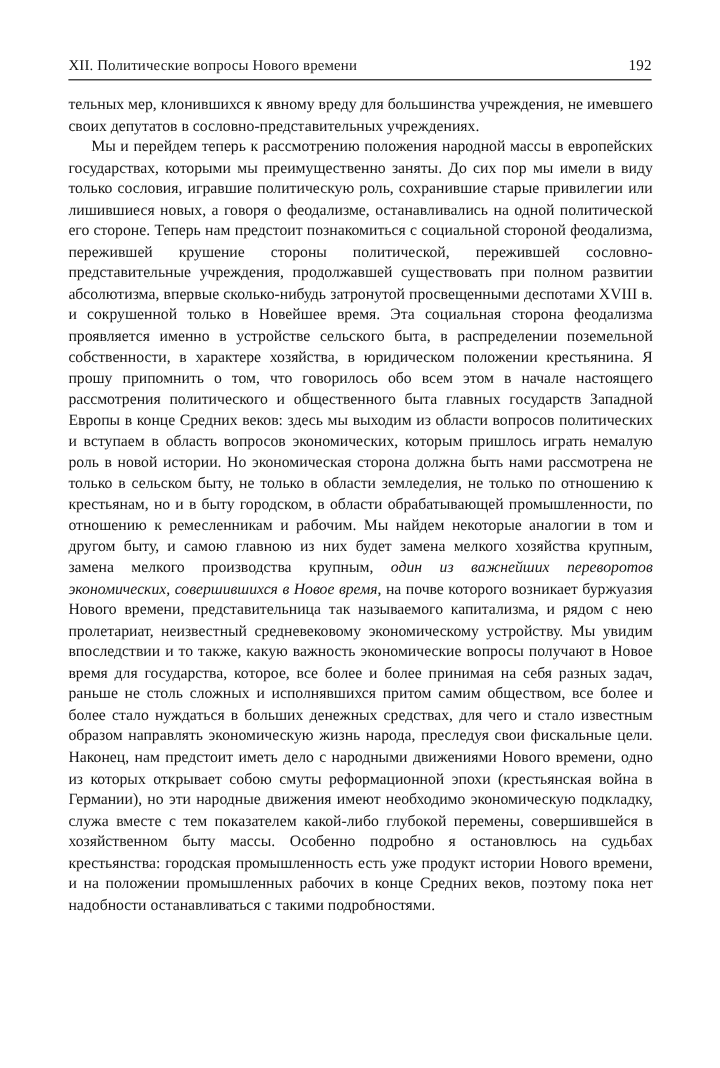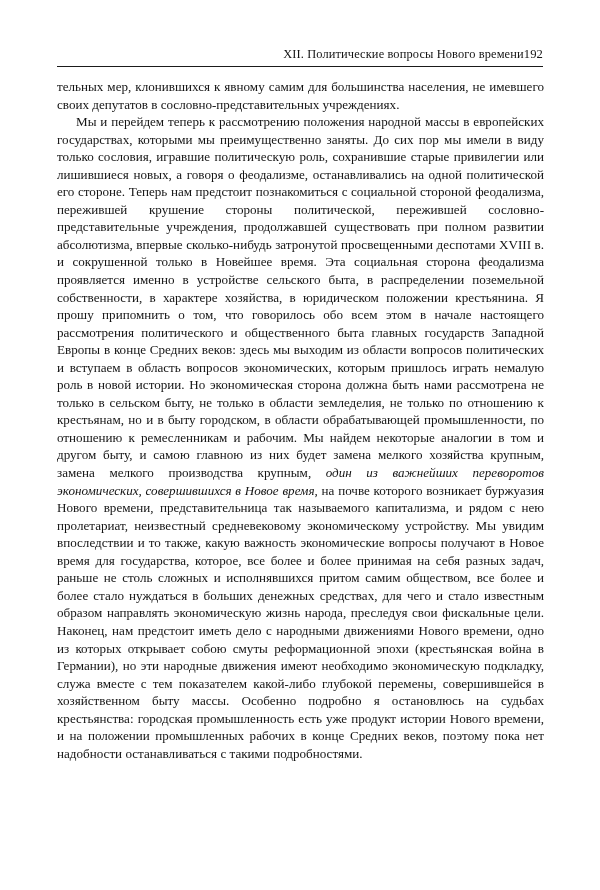--- a/index.html
+++ b/index.html
@@ -21,21 +21,21 @@
     box-sizing: border-box;
     padding: 0;
   }
   .header {
     position: absolute;
     top: 47px;
     left: 57px;
     right: 57px;
     display: flex;
     align-items: baseline;
-    justify-content: flex-end;
+    justify-content: space-between;
     font-size: 12.4px;
     letter-spacing: 0.01em;
   }
   .header-title {
     font-family: "Liberation Serif", serif;
     font-size: 12.4px;
     color: #141414;
     white-space: nowrap;
   }
   .header-page-number {
@@ -80,19 +80,19 @@
 <div class="page">
 
   <div class="header">
     <span class="header-title">XII. Политические вопросы Нового времени</span>
     <span class="header-page-number">192</span>
   </div>
 
   <div class="rule"></div>
 
   <div class="body-text">
-    <p>тельных мер, клонившихся к явному самим для большинства населения, не имевшего своих депутатов в сословно-представительных учреждениях.</p>
+    <p>тельных мер, клонившихся к явному вреду для большинства учреждения, не имевшего своих депутатов в сословно-представительных учреждениях.</p>
     <p class="indent">
       <span>Мы и перейдем теперь к рассмотрению положения народной массы в европейских государствах, которыми мы преимущественно заняты. До сих пор мы имели в виду только сословия, игравшие политическую роль, сохранившие старые привилегии или лишившиеся новых, а говоря о феодализме, останавливались на одной политической его стороне. Теперь нам предстоит познакомиться с социальной стороной феодализма, пережившей крушение стороны политической, пережившей сословно-представительные учреждения, продолжавшей существовать при полном развитии абсолютизма, впервые сколько-нибудь затронутой просвещенными деспотами XVIII в. и сокрушенной только в Новейшее время. Эта социальная сторона феодализма проявляется именно в устройстве сельского быта, в распределении поземельной собственности, в характере хозяйства, в юридическом положении крестьянина. Я прошу припомнить о том, что говорилось обо всем этом в начале настоящего рассмотрения политического и общественного быта главных государств Западной Европы в конце Средних веков: здесь мы выходим из области вопросов политических и вступаем в область вопросов экономических, которым пришлось играть немалую роль в новой истории. Но экономическая сторона должна быть нами рассмотрена не только в сельском быту, не только в области земледелия, не только по отношению к крестьянам, но и в быту городском, в области обрабатывающей промышленности, по отношению к ремесленникам и рабочим. Мы найдем некоторые аналогии в том и другом быту, и самою главною из них будет замена мелкого хозяйства крупным, замена мелкого производства крупным, </span><em>один из важнейших переворотов экономических, совершившихся в Новое время</em><span>, на почве которого возникает буржуазия Нового времени, представительница так называемого капитализма, и рядом с нею пролетариат, неизвестный средневековому экономическому устройству. Мы увидим впоследствии и то также, какую важность экономические вопросы получают в Новое время для государства, которое, все более и более принимая на себя разных задач, раньше не столь сложных и исполнявшихся притом самим обществом, все более и более стало нуждаться в больших денежных средствах, для чего и стало известным образом направлять экономическую жизнь народа, преследуя свои фискальные цели. Наконец, нам предстоит иметь дело с народными движениями Нового времени, одно из которых  открывает собою смуты реформационной эпохи (крестьянская война в Германии), но эти народные движения имеют необходимо экономическую подкладку, служа вместе с тем показателем какой-либо глубокой перемены, совершившейся в хозяйственном быту массы. Особенно подробно я остановлюсь на судьбах крестьянства: городская промышленность есть уже продукт истории Нового времени, и на положении промышленных рабочих в конце Средних веков, поэтому пока нет надобности останавливаться с такими подробностями.</span>
     </p>
   </div>
 
 </div>
 
 </body></html>

